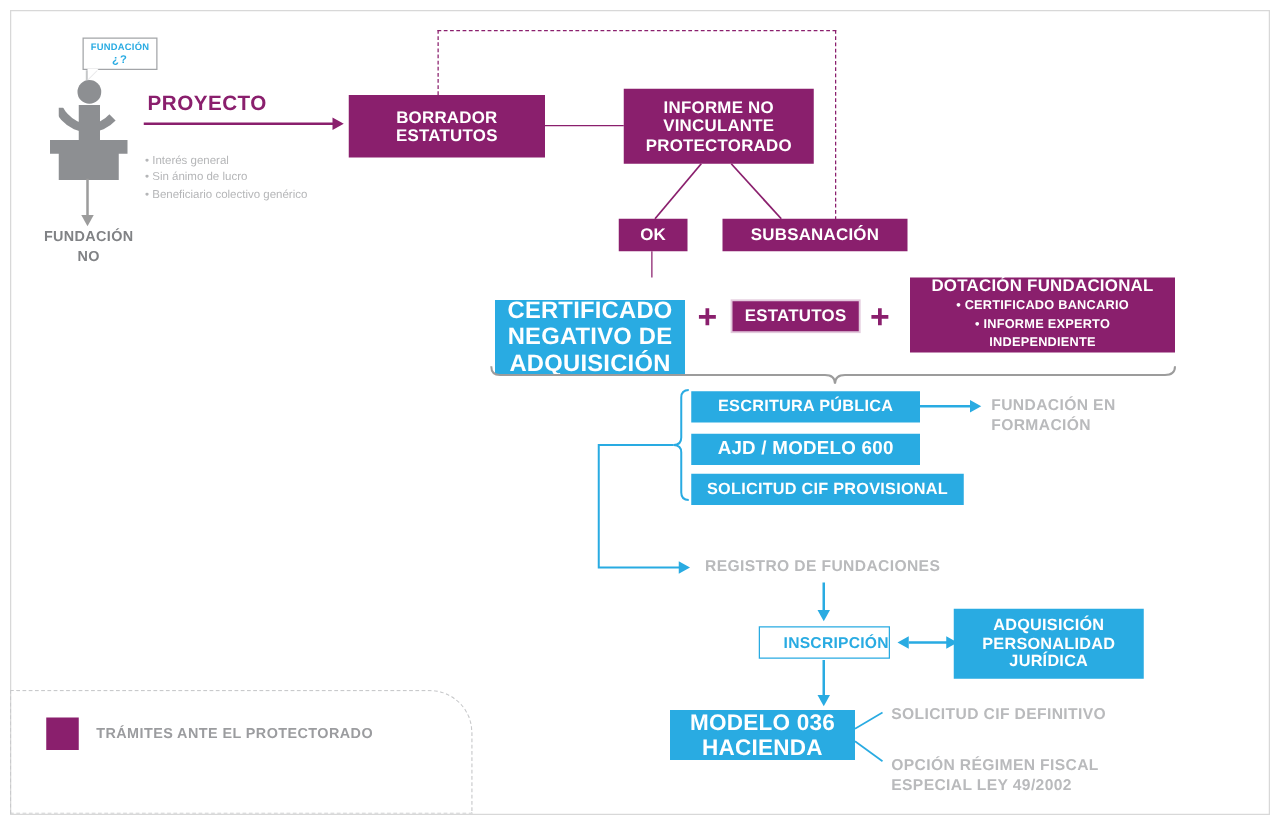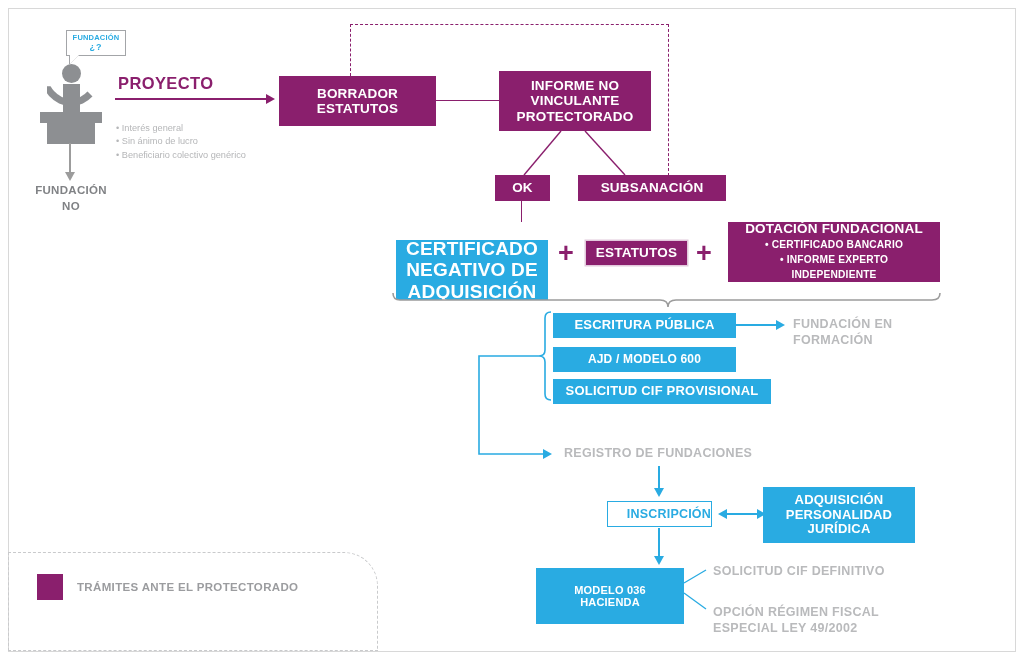--- a/index.html
+++ b/index.html
@@ -293,21 +293,21 @@
   </div>
 
   <svg class="ovl" style="left:0; top:0; width:1024px; height:660px;">
     <path d="M 393,293 Q 393,300 400,300 L 660,300 Q 668,300 668,307 Q 668,300 676,300 L 932,300 Q 940,300 940,293" fill="none" stroke="#9c9c9c" stroke-width="1.6"></path>
   </svg>
 
   <div class="box blue" id="n-escritura" style="left:553px; top:313px; width:183px; height:25px; font-size:13px;">
     <span>ESCRITURA PÚBLICA</span>
   </div>
 
-  <div class="box blue" id="n-ajd" style="left:553px; top:347px; width:183px; height:25px; font-size:12px;">
+  <div class="box blue" id="n-ajd" style="left:553px; top:347px; width:183px; height:25px; font-size:15px;">
     <span>AJD / MODELO 600</span>
   </div>
 
   <div class="box blue" id="n-cifprov" style="left:553px; top:379px; width:218px; height:25px; font-size:13px;">
     <span>SOLICITUD CIF PROVISIONAL</span>
   </div>
 
   <svg class="ovl" style="left:0; top:0; width:1024px; height:660px;">
     <path d="M 551,312 Q 545,312 545,318 L 545,350 Q 545,356 539,356 Q 545,356 545,362 L 545,394 Q 545,400 551,400" fill="none" stroke="#29ABE2" stroke-width="1.6"></path>
     <path d="M 539,356 L 479,356 L 479,454 L 545,454" fill="none" stroke="#29ABE2" stroke-width="1.6"></path>
@@ -339,21 +339,21 @@
     <div>
       <span>ADQUISICIÓN</span><br>
       <span>PERSONALIDAD</span><br>
       <span>JURÍDICA</span>
     </div>
   </div>
 
   <div class="ln-blue abs" style="left:658px; top:528px; width:1.8px; height:32px;"></div>
   <div class="arrow-d" style="left:654px; top:556px;"></div>
 
-  <div class="box blue" id="n-modelo036" style="left:536px; top:568px; width:148px; height:56px; font-size:11px;">
+  <div class="box blue" id="n-modelo036" style="left:536px; top:568px; width:148px; height:40px; font-size:18px;">
     <div>
       <span>MODELO 036</span><br>
       <span>HACIENDA</span>
     </div>
   </div>
 
   <svg class="ovl" style="left:0; top:0; width:1024px; height:660px;">
     <line x1="684" y1="583" x2="706" y2="570" stroke="#29ABE2" stroke-width="1.3"></line>
     <line x1="684" y1="593" x2="706" y2="609" stroke="#29ABE2" stroke-width="1.3"></line>
   </svg>

